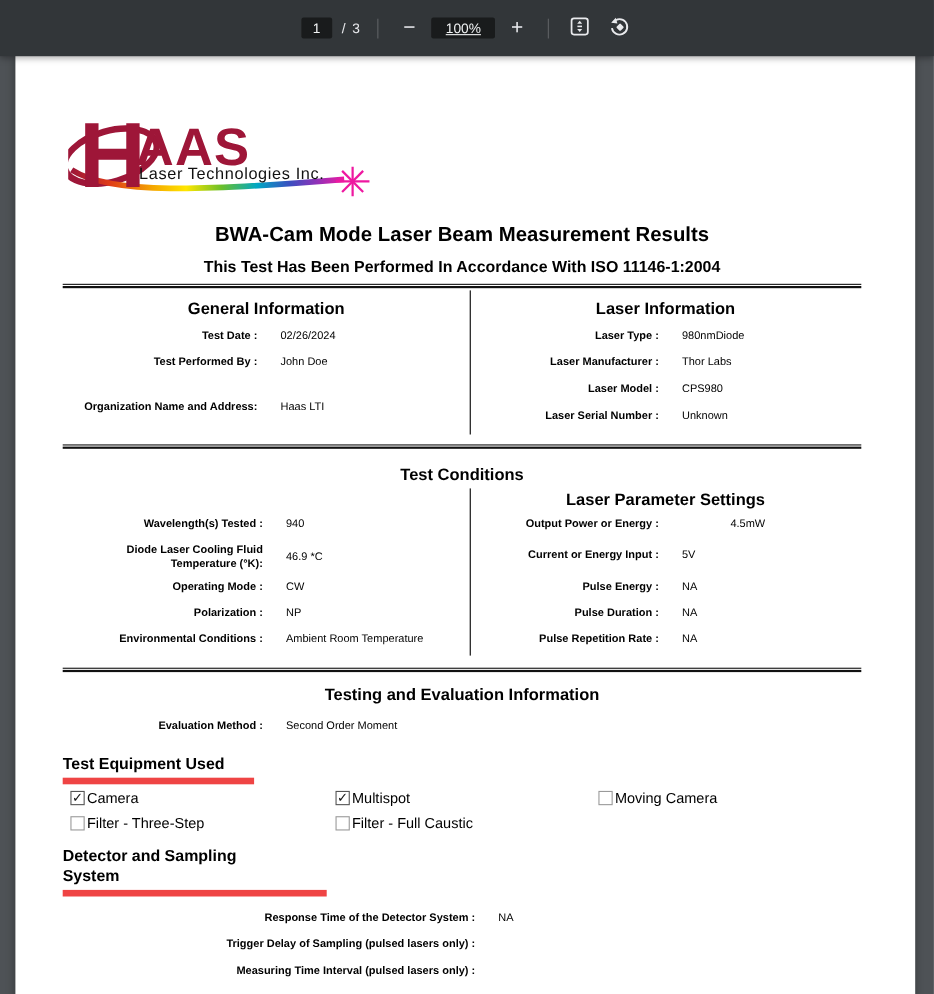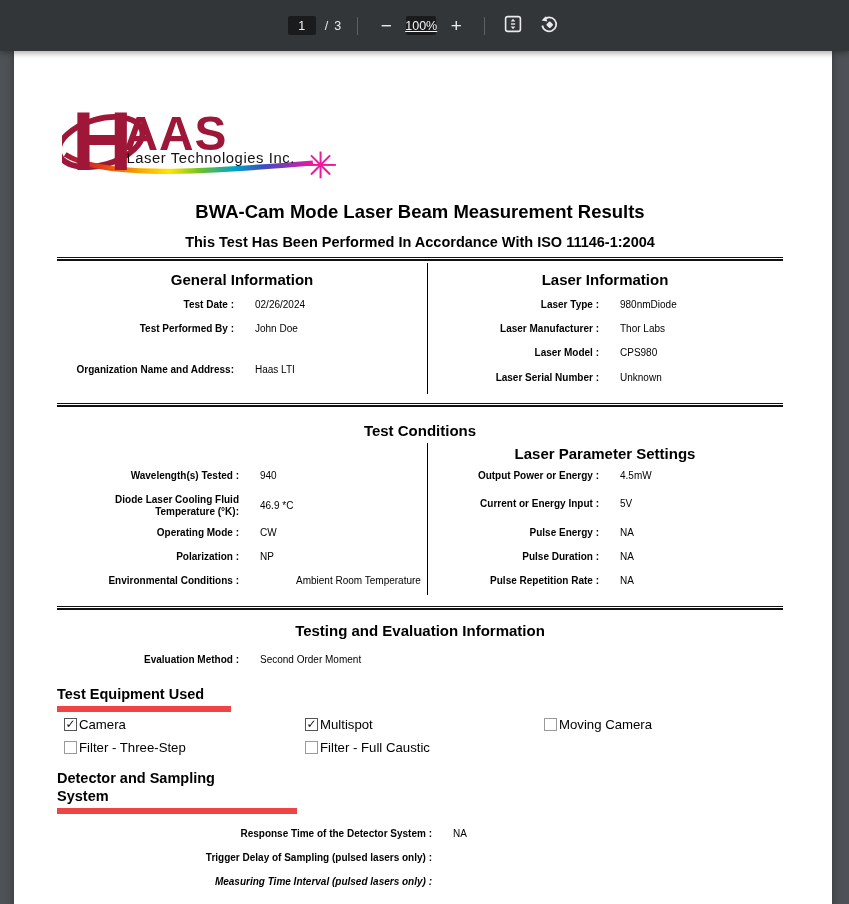--- a/index.html
+++ b/index.html
@@ -89,21 +89,21 @@
 
 <div class="toolbar">
   <div class="tb-group">
     <input class="tb-box" value="1" style="">
     <span class="pg-sep">/</span>
     <span>3</span>
   </div>
   <div class="tb-sep"></div>
   <div class="tb-group">
     <button class="tb-btn">−</button>
-    <div class="tb-box" style="width:30px;margin:0 8px;text-decoration:underline;">100%</div>
+    <div class="tb-box" style="width:58px;margin:0 8px;text-decoration:underline;">100%</div>
     <button class="tb-btn">+</button>
   </div>
   <div class="tb-sep"></div>
   <div class="tb-group" style="gap:12px;">
     <button class="tb-btn" title="Fit to page">
       <span>
         <svg width="20" height="20" viewBox="0 0 20 20">
           <rect x="2.6" y="2.6" width="14.8" height="14.8" rx="2.2" fill="none" stroke="#e9eaed" stroke-width="1.6"></rect>
           <path d="M10 4.8 L12.3 7.6 H7.7 Z" fill="#e9eaed"></path>
           <rect x="7.9" y="9.3" width="4.2" height="1.4" fill="#e9eaed"></rect>
@@ -222,28 +222,28 @@
             <span class="val">46.9 *C</span>
           </div>
           <div class="row" style="margin-top:1px;">
             <span class="lbl lblw-t">Operating Mode :</span>
             <span class="val">CW</span>
           </div>
           <div class="row" style="margin-top:2px;">
             <span class="lbl lblw-t">Polarization :</span>
             <span class="val">NP</span>
           </div>
-          <div class="row" style="margin-top:2px;gap:36px;">
+          <div class="row" style="margin-top:2px;">
             <span class="lbl lblw-t">Environmental Conditions :</span>
             <span class="val">Ambient Room Temperature</span>
           </div>
         </div>
         <div class="col-r">
           <div class="sec-h">Laser Parameter Settings</div>
-          <div class="row" style="margin-top:2px;">
+          <div class="row" style="margin-top:2px;gap:44px;">
             <span class="lbl lblw-r">Output Power or Energy :</span>
             <span class="val">4.5mW</span>
           </div>
           <div class="row" style="margin-top:6px;">
             <span class="lbl lblw-r">Current or Energy Input :</span>
             <span class="val">5V</span>
           </div>
           <div class="row" style="margin-top:7px;">
             <span class="lbl lblw-r">Pulse Energy :</span>
             <span class="val">NA</span>
@@ -310,21 +310,21 @@
       </div>
       <div style="margin-top:9px;">
         <div class="row">
           <span class="lbl lblw-d">Response Time of the Detector System :</span>
           <span class="val">NA</span>
         </div>
         <div class="row" style="margin-top:2px;">
           <span class="lbl lblw-d">Trigger Delay of Sampling (pulsed lasers only) :</span>
           <span class="val"></span>
         </div>
-        <div class="row" style="margin-top:2px;font-style:italic;">
+        <div class="row" style="margin-top:2px;">
           <span class="lbl lblw-d">Measuring Time Interval (pulsed lasers only) :</span>
           <span class="val"></span>
         </div>
       </div>
     </div>
 
   </div>
 </div>
 
 </body></html>

